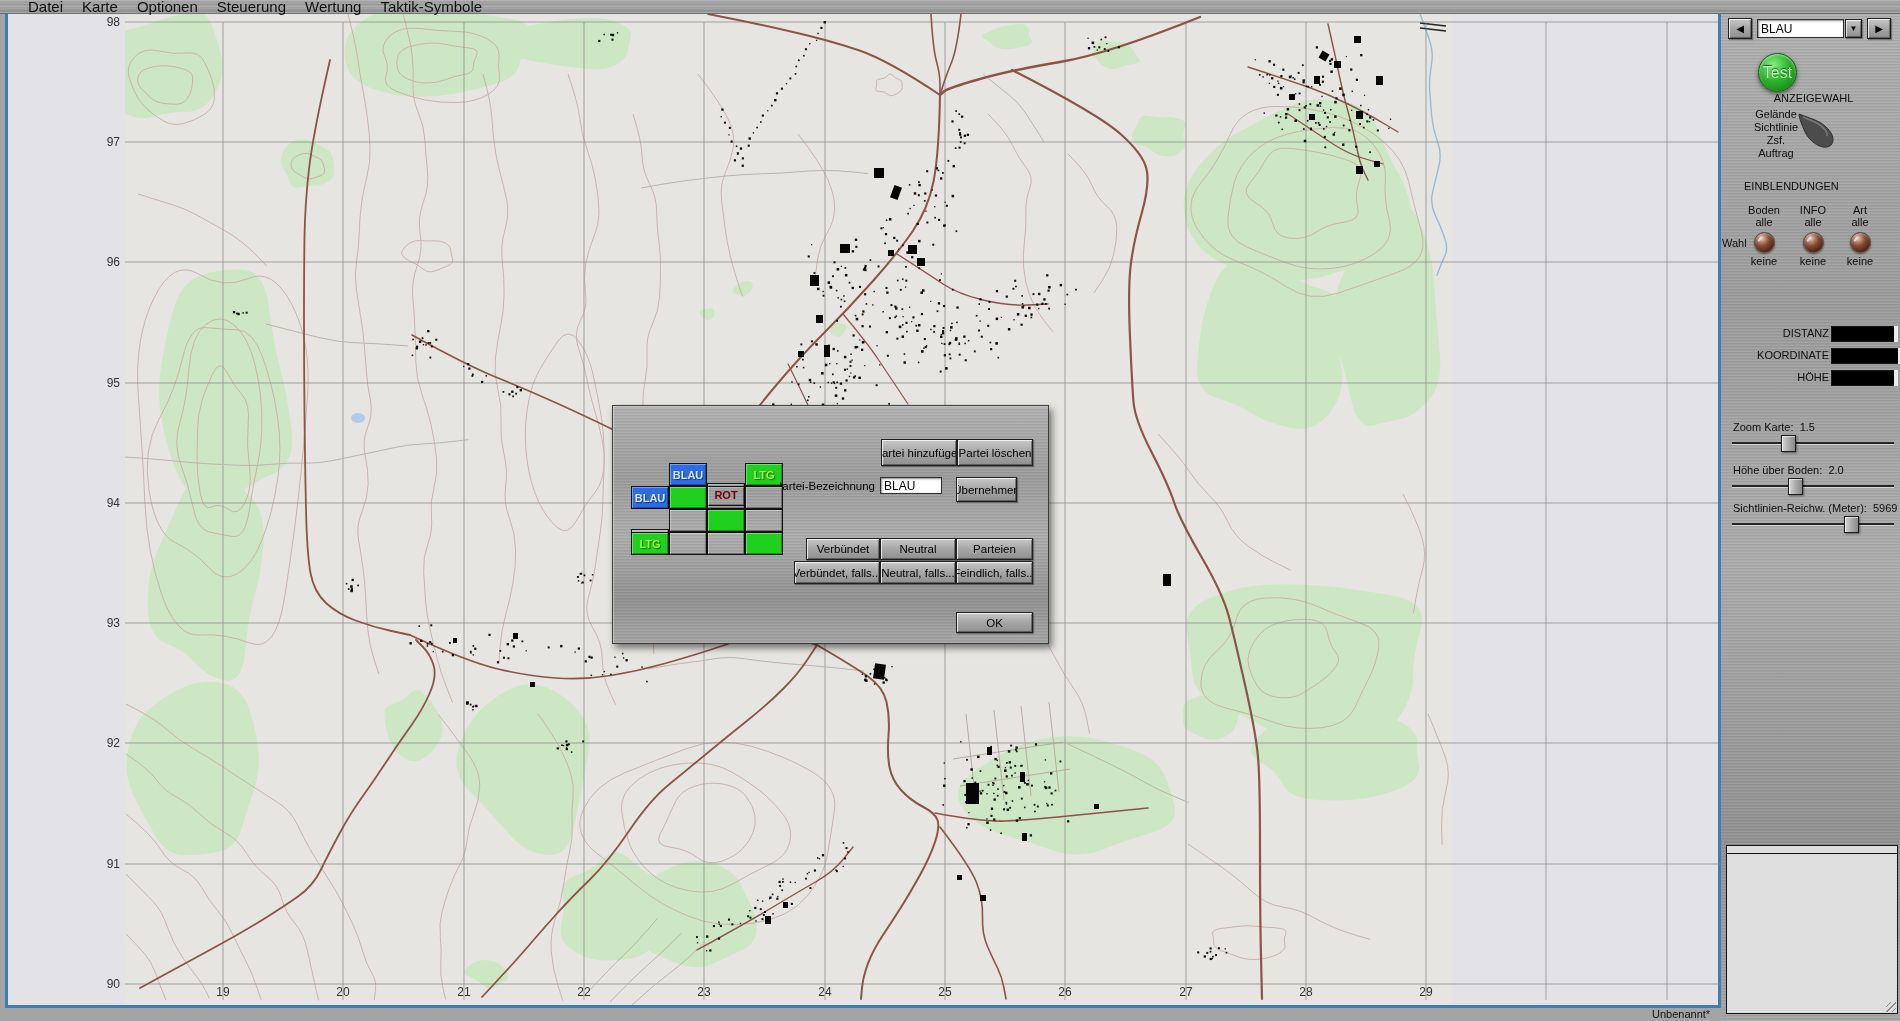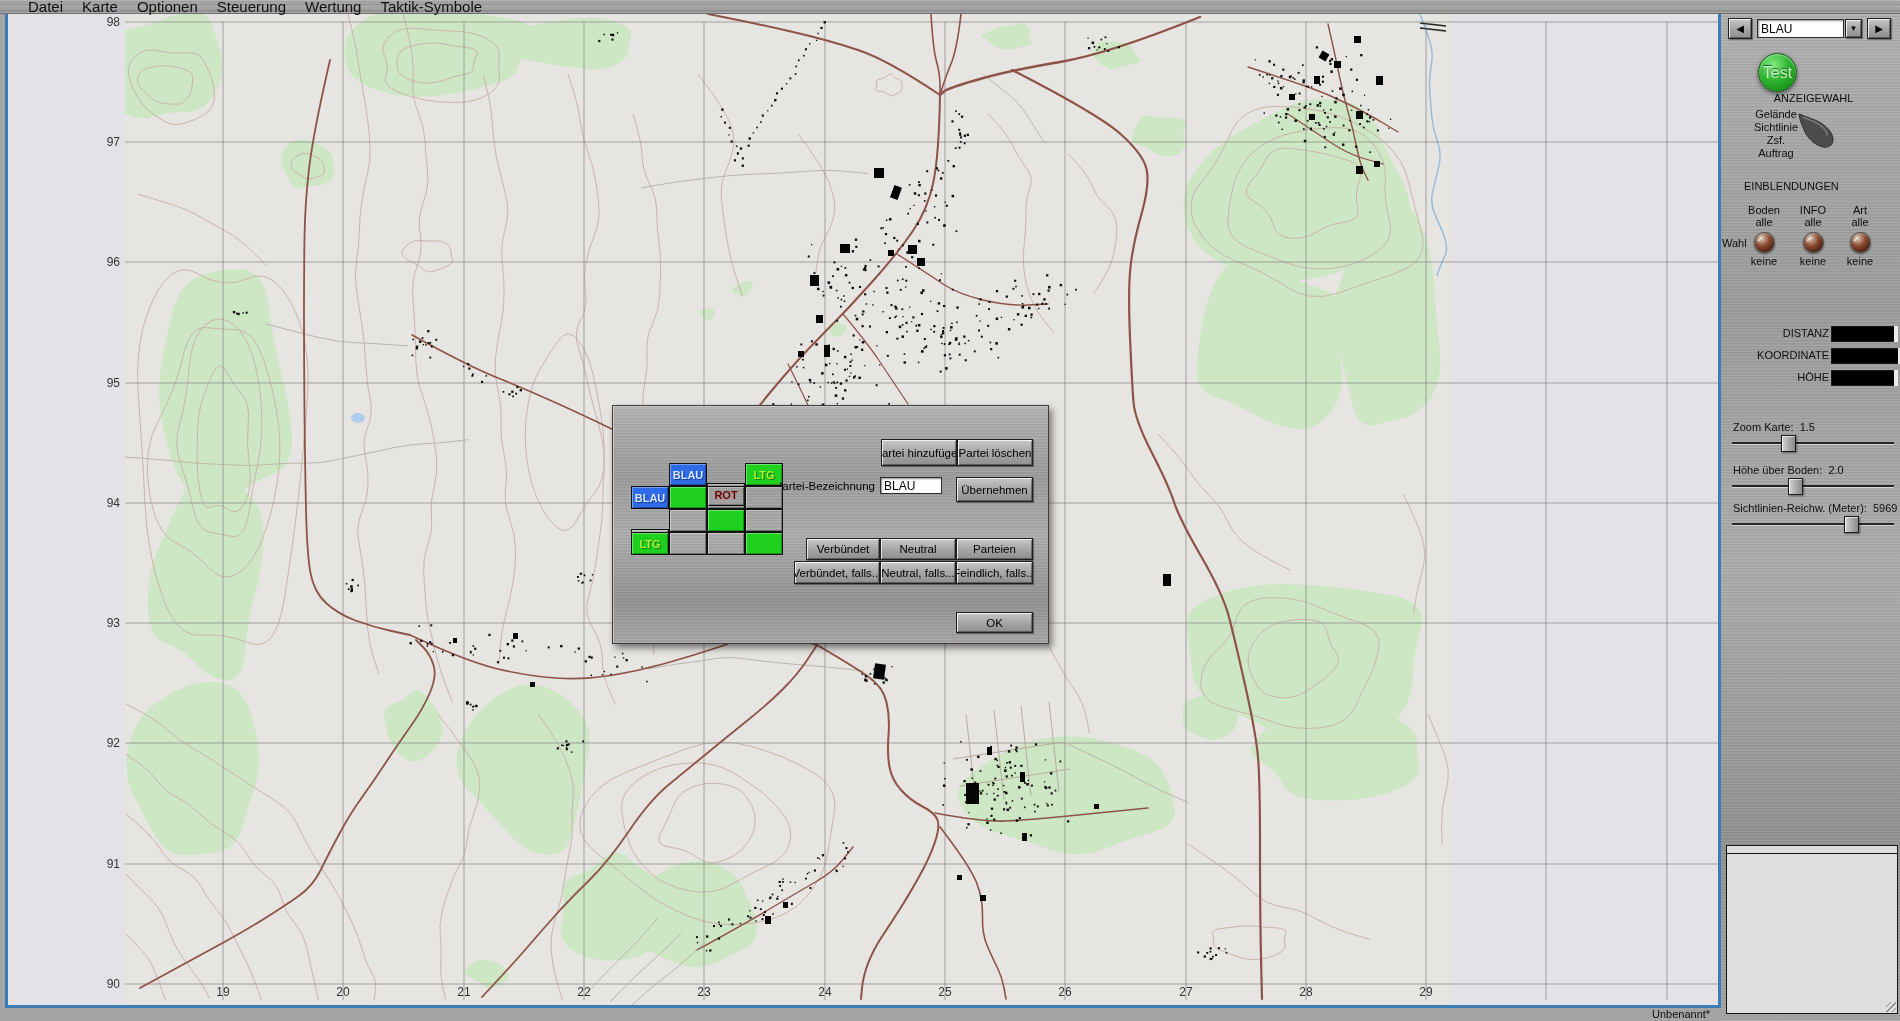--- a/index.html
+++ b/index.html
@@ -1115,21 +1115,21 @@
       <div class="cell c-yellow" style="left: 56px; top: 126px;"></div>
       <div class="cell c-yellow" style="left: 94px; top: 126px;"></div>
       <div class="cell c-green" style="left: 132px; top: 126px;"></div>
     </div>
   <span id="name-label">Partei-Bezeichnung</span>
   <div class="tfield" style="left:267px;top:71px;width:62px;height:17px;">
       <span>BLAU</span>
     </div>
   <div class="mbtn" style="left:268px;top:33px;width:76px;height:27px;">Partei hinzufügen</div>
   <div class="mbtn" style="left:344px;top:33px;width:76px;height:27px;">Partei löschen</div>
-  <div class="mbtn" style="left:343px;top:71px;width:77px;height:25px;">Übernehmen</div>
+  <div class="mbtn" style="left:343px;top:71px;width:61px;height:25px;">Übernehmen</div>
   <div class="mbtn" style="left:193px;top:132px;width:74px;height:22px;">Verbündet</div>
   <div class="mbtn" style="left:267px;top:132px;width:76px;height:22px;">Neutral</div>
   <div class="mbtn" style="left:343px;top:132px;width:77px;height:22px;">Parteien</div>
   <div class="mbtn" style="left:181px;top:155px;width:86px;height:23px;">Verbündet, falls...</div>
   <div class="mbtn" style="left:267px;top:155px;width:76px;height:23px;">Neutral, falls...</div>
   <div class="mbtn" style="left:343px;top:155px;width:77px;height:23px;">Feindlich, falls...</div>
   <div class="mbtn" style="left:343px;top:206px;width:77px;height:21px;">OK</div>
 </div>
 
 <div id="panel" class="metal">

